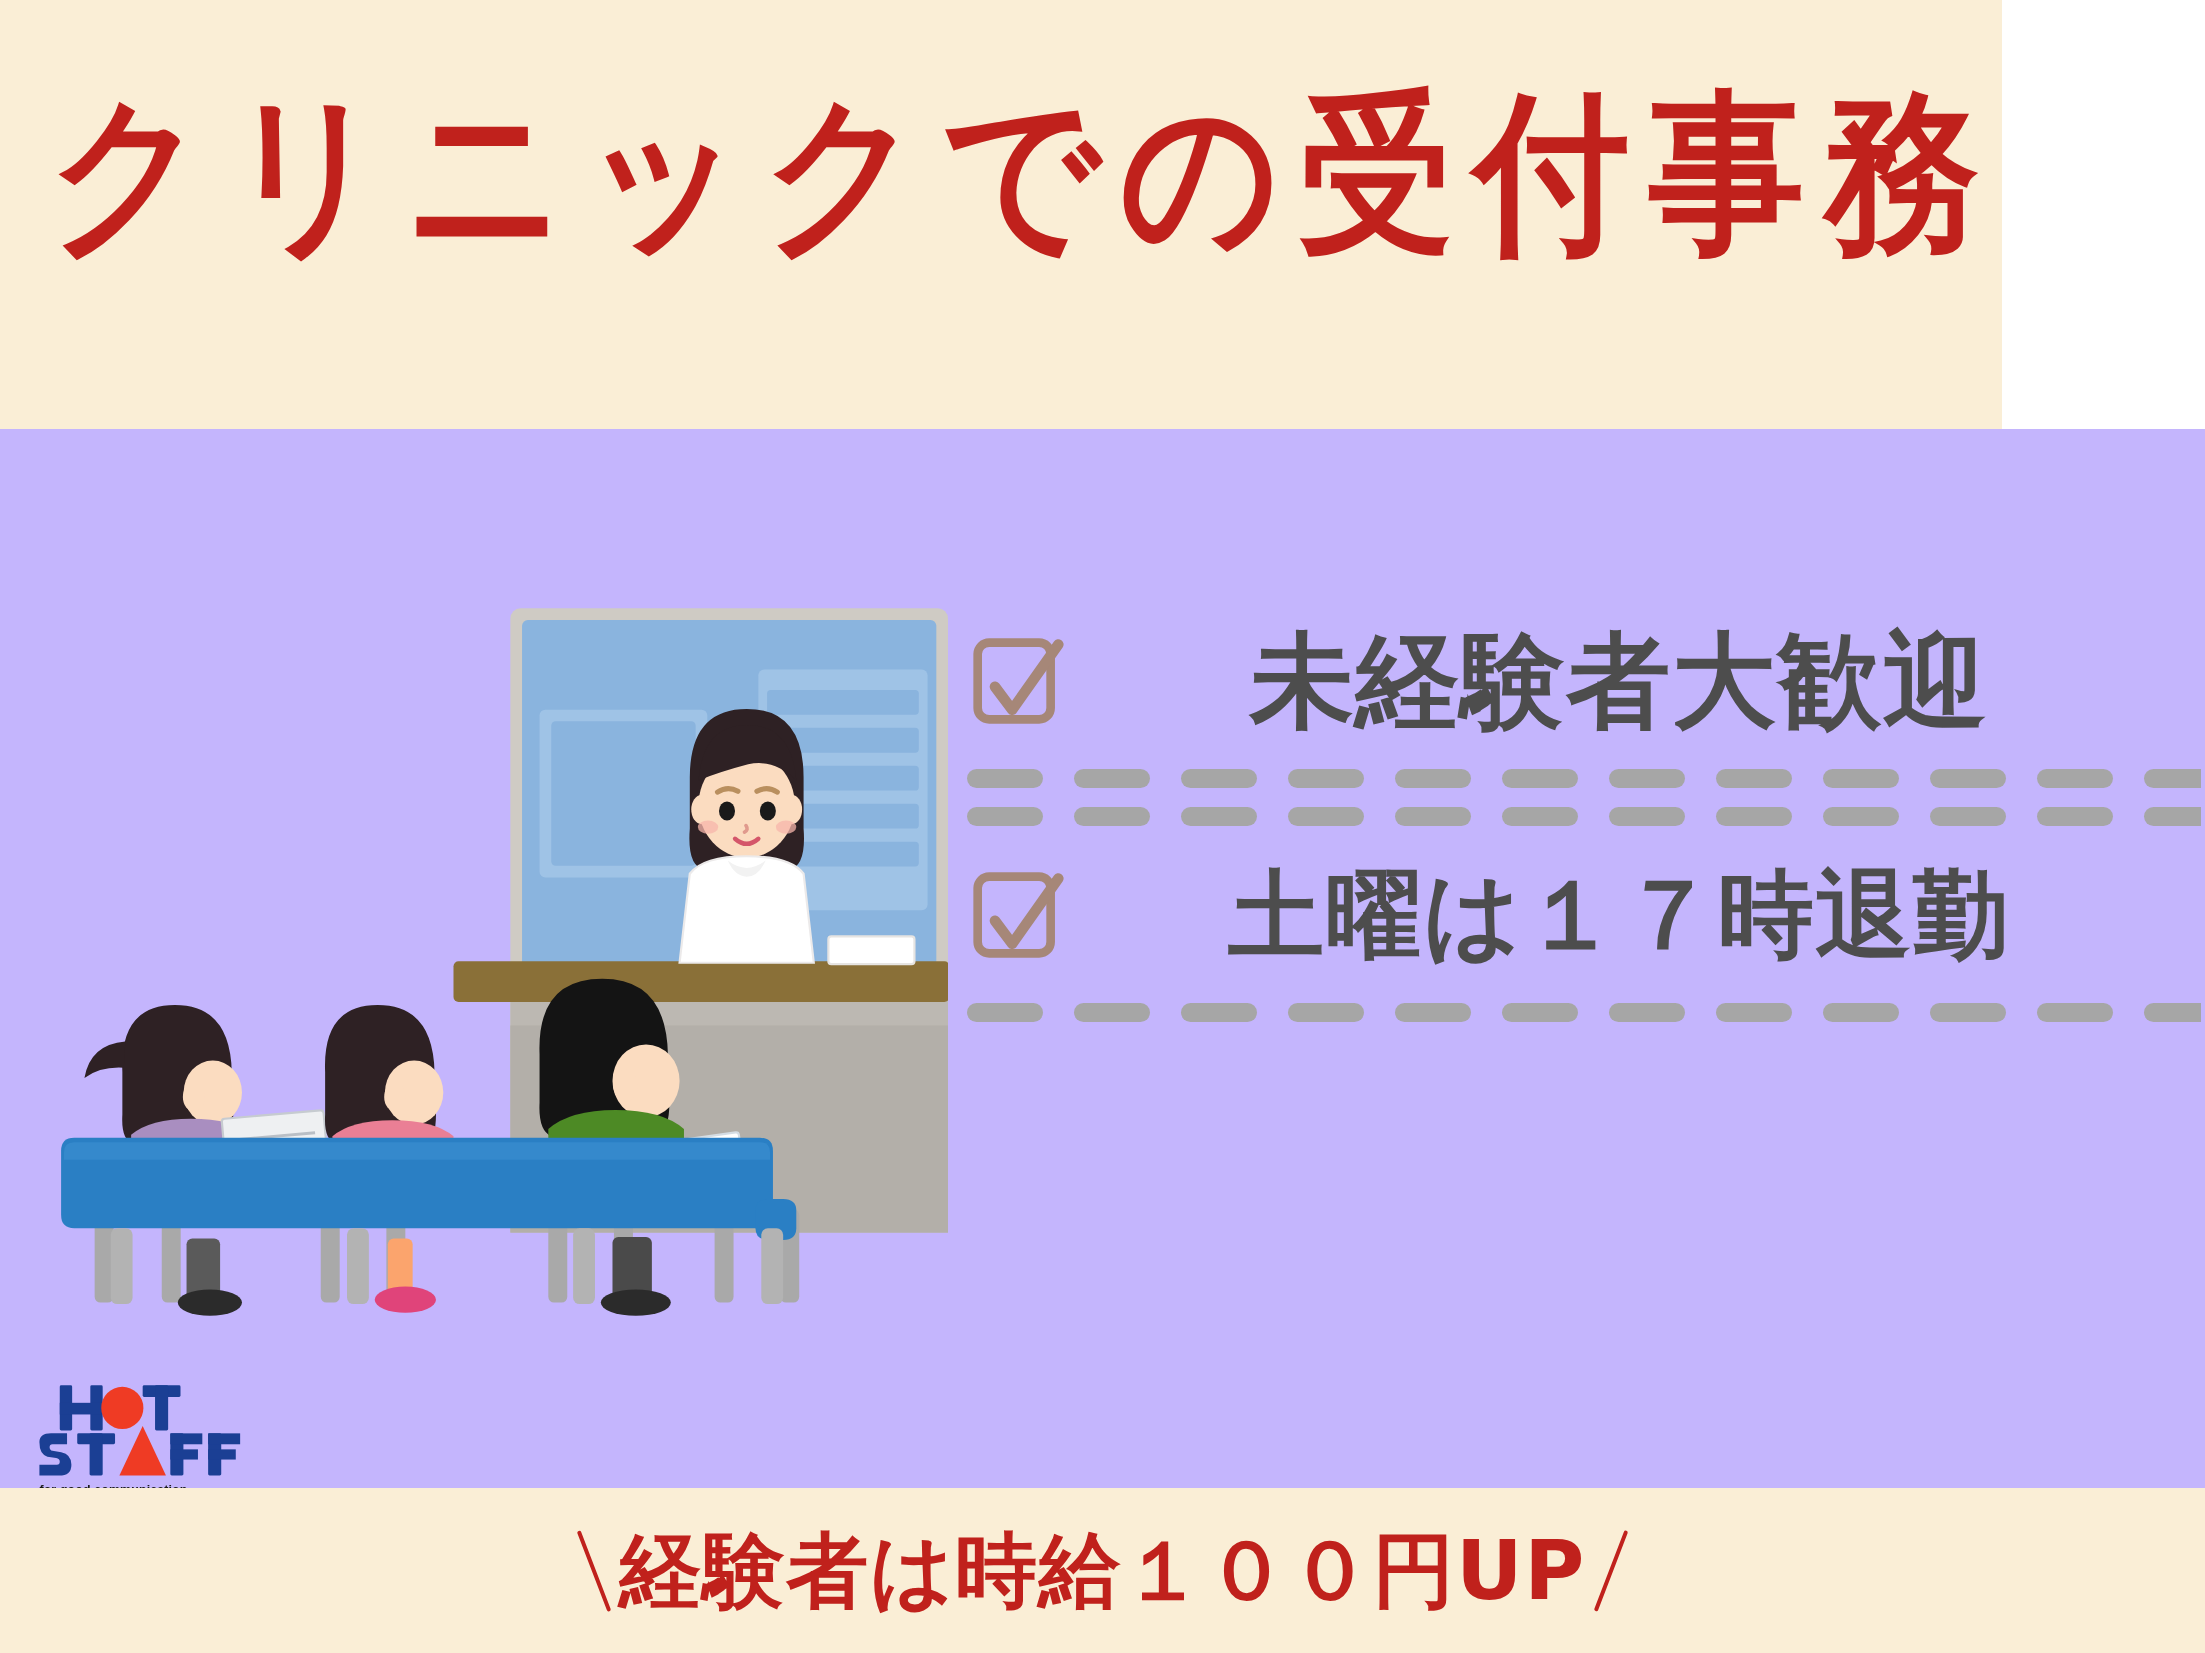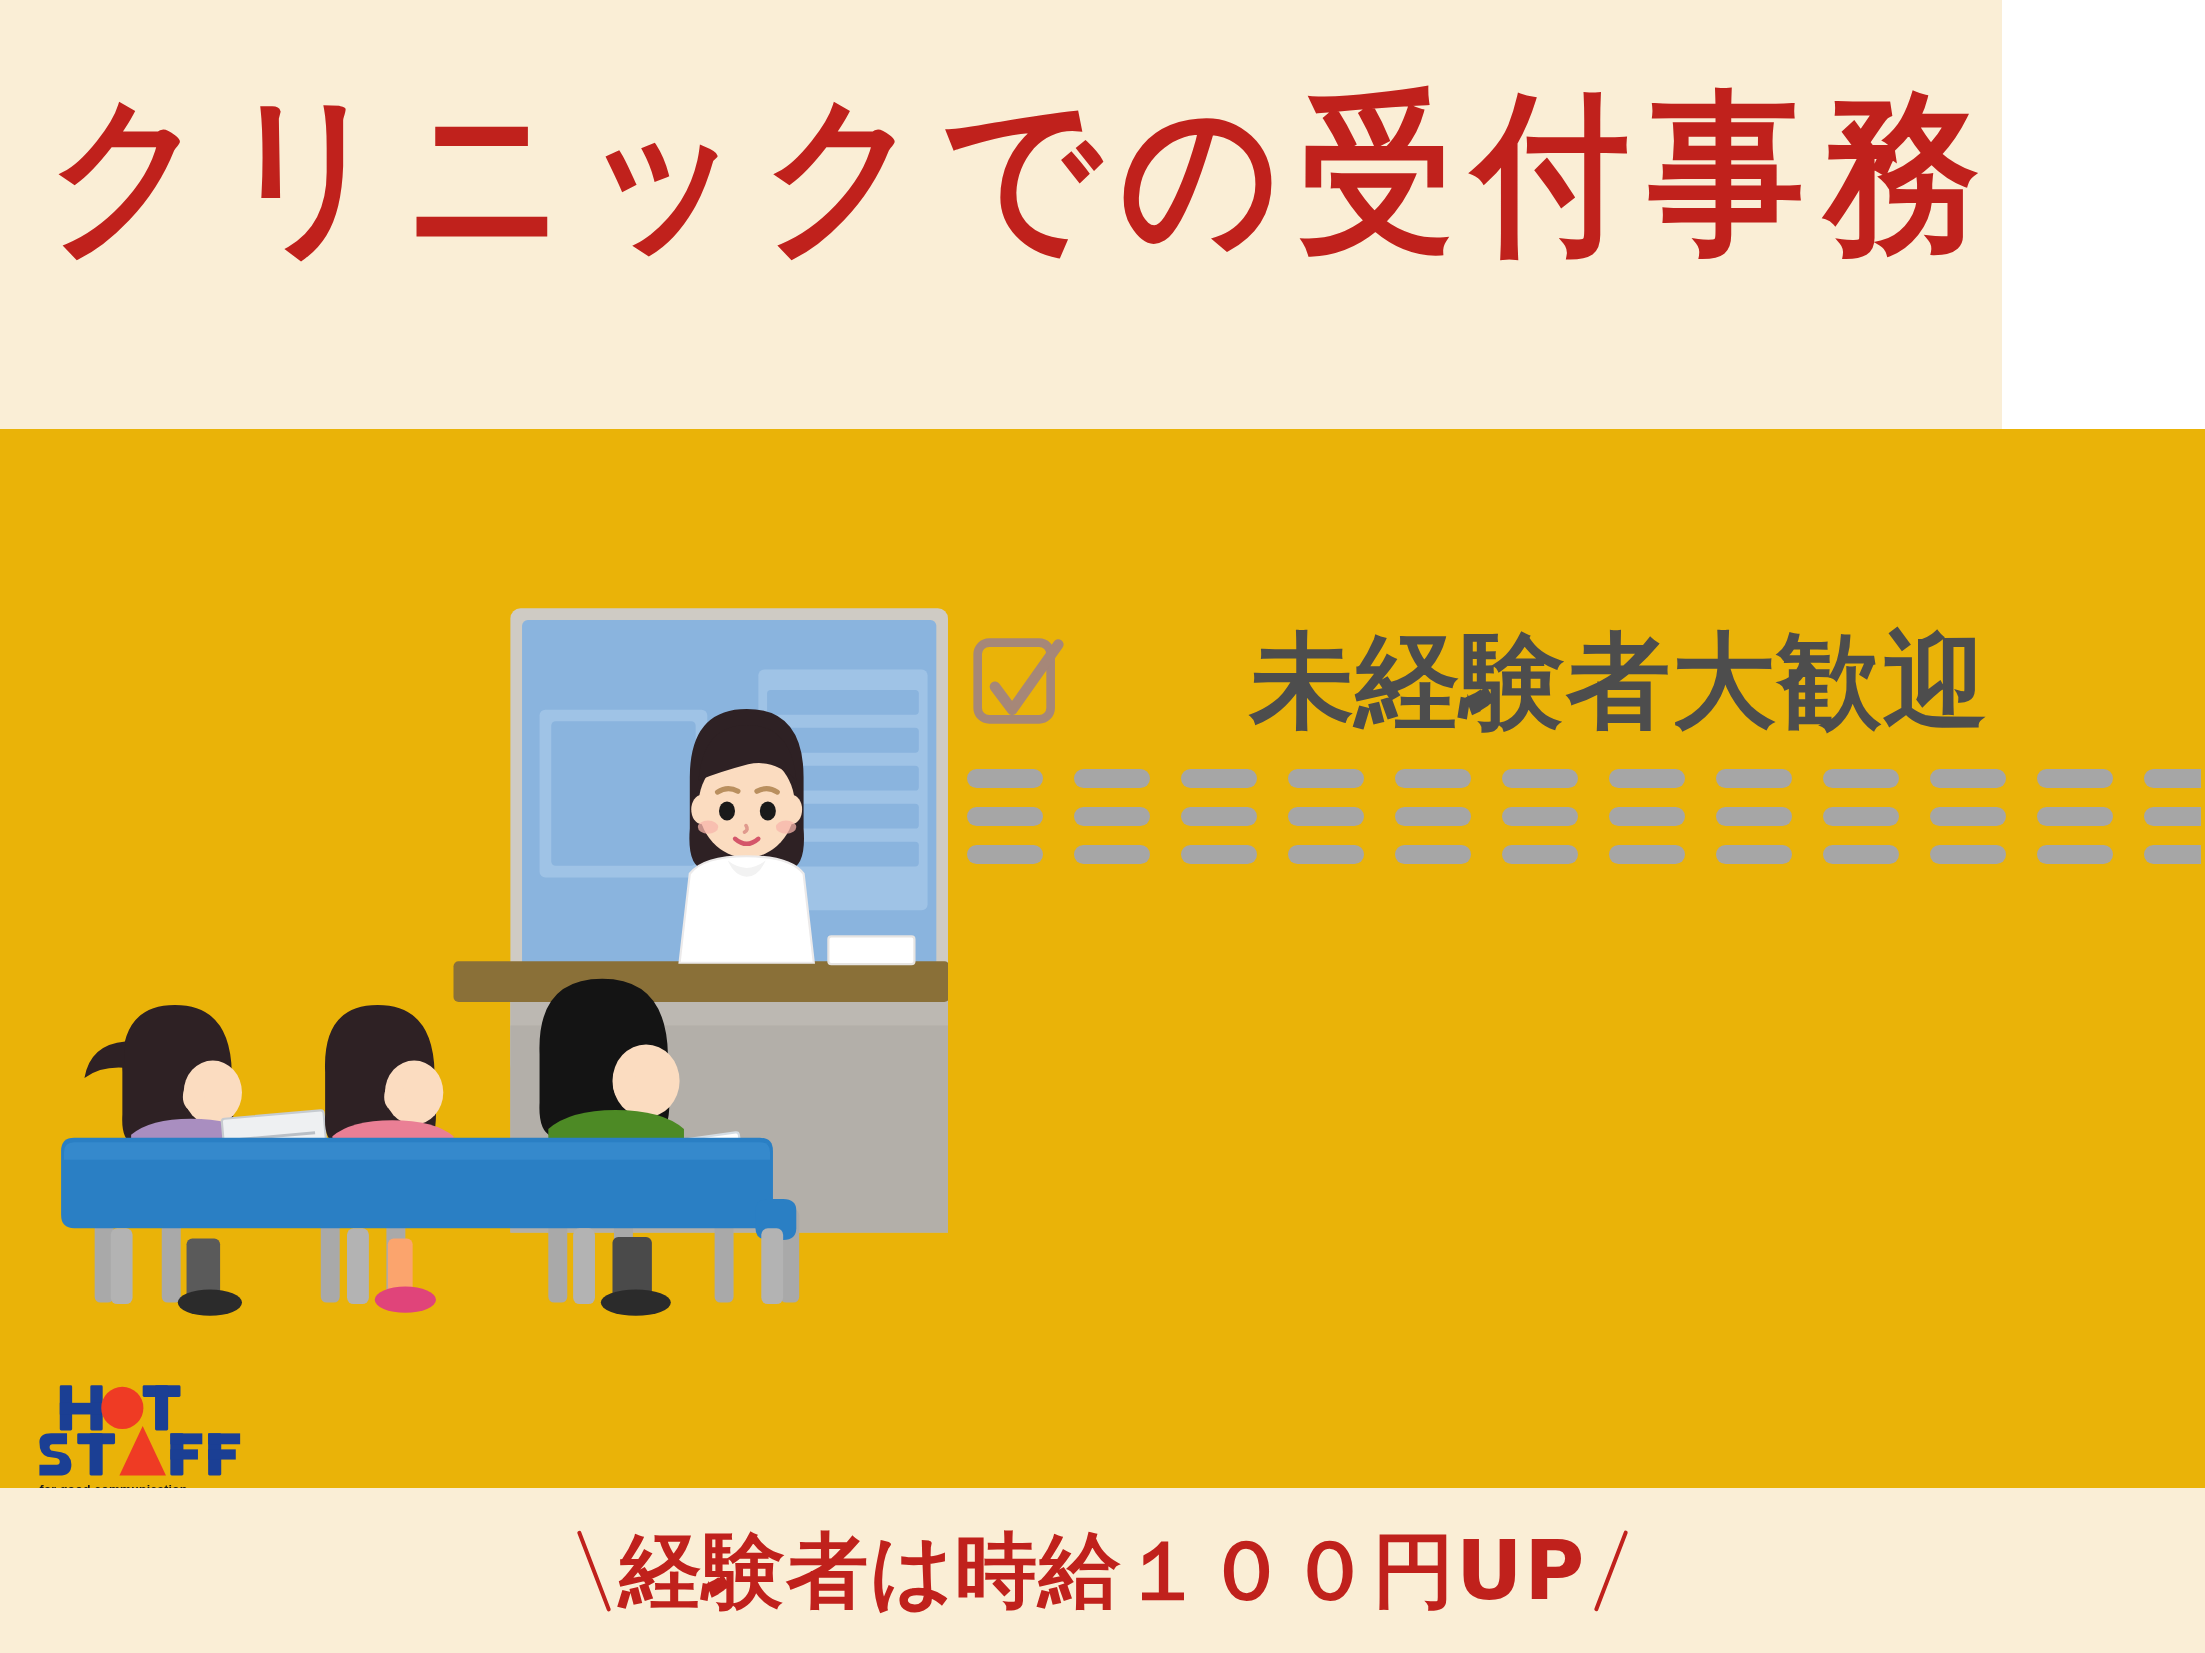--- a/index.html
+++ b/index.html
@@ -45,21 +45,21 @@
     font-family: "DejaVu Sans", "Liberation Sans", sans-serif;
   }
 
   
   .middle {
     position: absolute;
     left: 0;
     top: 429px;
     width: 2205px;
     height: 1059px;
-    background: #eab308;
+    background: #c4b5fd;
   }
 
   
   .illustration {
     position: absolute;
     left: 29px;
     top: 153px;
     width: 919px;
     height: 795px;
   }
@@ -371,20 +371,29 @@
         <i class="dash"></i>
           <i class="dash"></i>
           <i class="dash"></i>
           <i class="dash"></i>
         <i class="dash"></i>
           <i class="dash"></i>
           <i class="dash"></i>
           <i class="dash"></i>
       </div>
 
+      <div class="feature-row">
+        <span class="checkbox-icon">
+          <svg viewBox="0 0 100 100" xmlns="http://www.w3.org/2000/svg">
+            <rect x="8" y="10" width="76" height="80" rx="12" ry="12" fill="none" stroke="#a68778" stroke-width="9"></rect>
+            <path d="M26 56 L44 80 L92 12" fill="none" stroke="#a68778" stroke-width="11" stroke-linecap="round" stroke-linejoin="round"></path>
+          </svg>
+        </span>
+        <span class="feature-text small">土曜は１７時退勤</span>
+      </div>
       <div class="dash-line">
         <i class="dash"></i>
           <i class="dash"></i>
           <i class="dash"></i>
           <i class="dash"></i>
         <i class="dash"></i>
           <i class="dash"></i>
           <i class="dash"></i>
           <i class="dash"></i>
         <i class="dash"></i>

